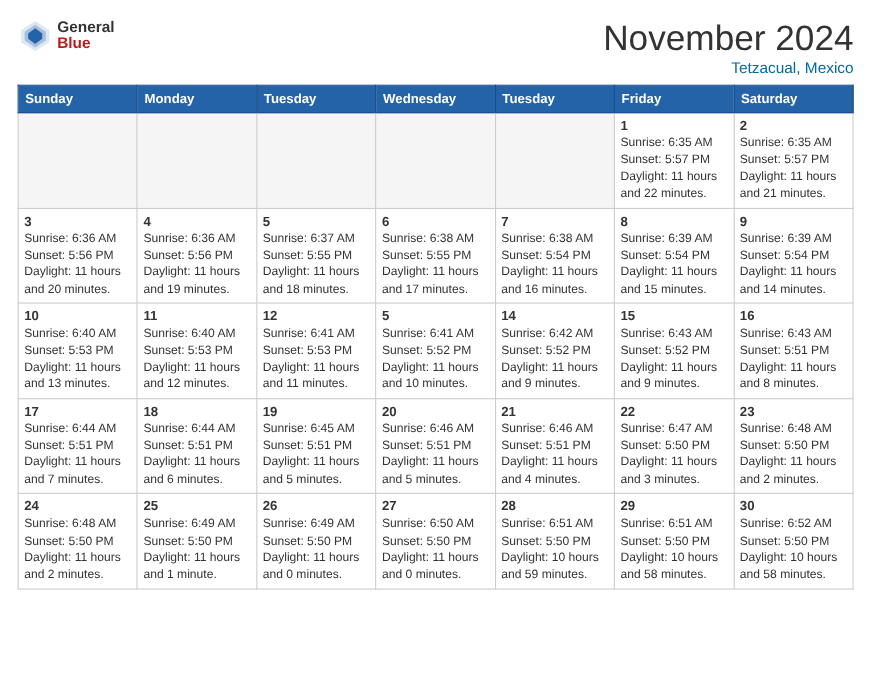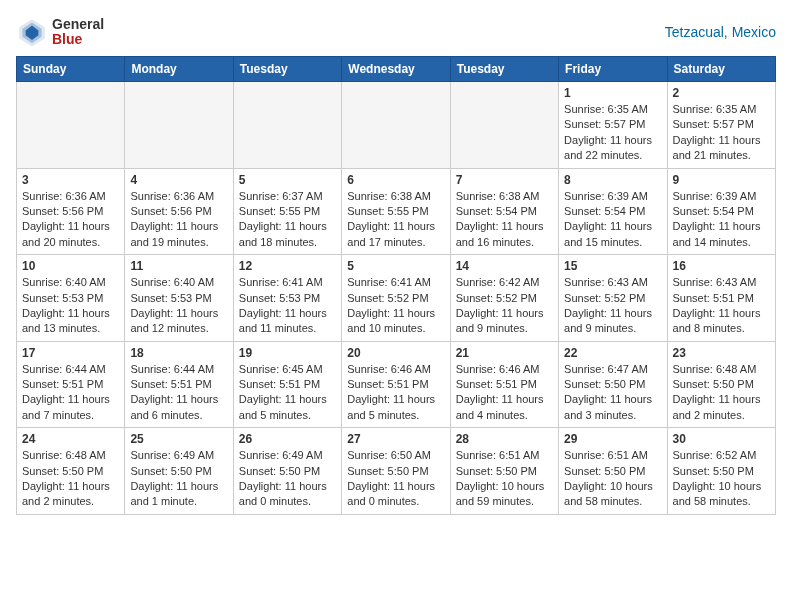--- a/index.html
+++ b/index.html
@@ -6,21 +6,21 @@
     body {
       font-family: Arial, sans-serif;
       background: #fff;
       width: 792px;
       min-height: 612px;
       padding: 16px;
     }
     .header {
       display: flex;
       justify-content: space-between;
-      align-items: center;
+      align-items: flex-start;
       margin-bottom: 8px;
     }
     .logo {
       display: flex;
       align-items: center;
       gap: 4px;
     }
     .logo-text {
       display: flex;
       flex-direction: column;
@@ -99,20 +99,21 @@
       <polygon points="20,4 36,14 36,28 20,38 4,28 4,14" fill="#2563a8" opacity="0.15"></polygon>
       <polygon points="20,8 32,16 32,26 20,34 8,26 8,16" fill="#2563a8" opacity="0.3"></polygon>
       <polygon points="20,12 28,18 28,24 20,30 12,24 12,18" fill="#2563a8"></polygon>
     </svg>
     <div class="logo-text">
       <span class="general">General</span>
       <span class="blue">Blue</span>
     </div>
   </div>
   <div class="title-block">
+    <div class="month-title">November 2024</div>
     <div class="location">Tetzacual, Mexico</div>
   </div>
 </div>
 
 <table class="calendar">
   <thead>
     <tr>
     <th>Sunday</th>
         <th>Monday</th>
         <th>Tuesday</th>

